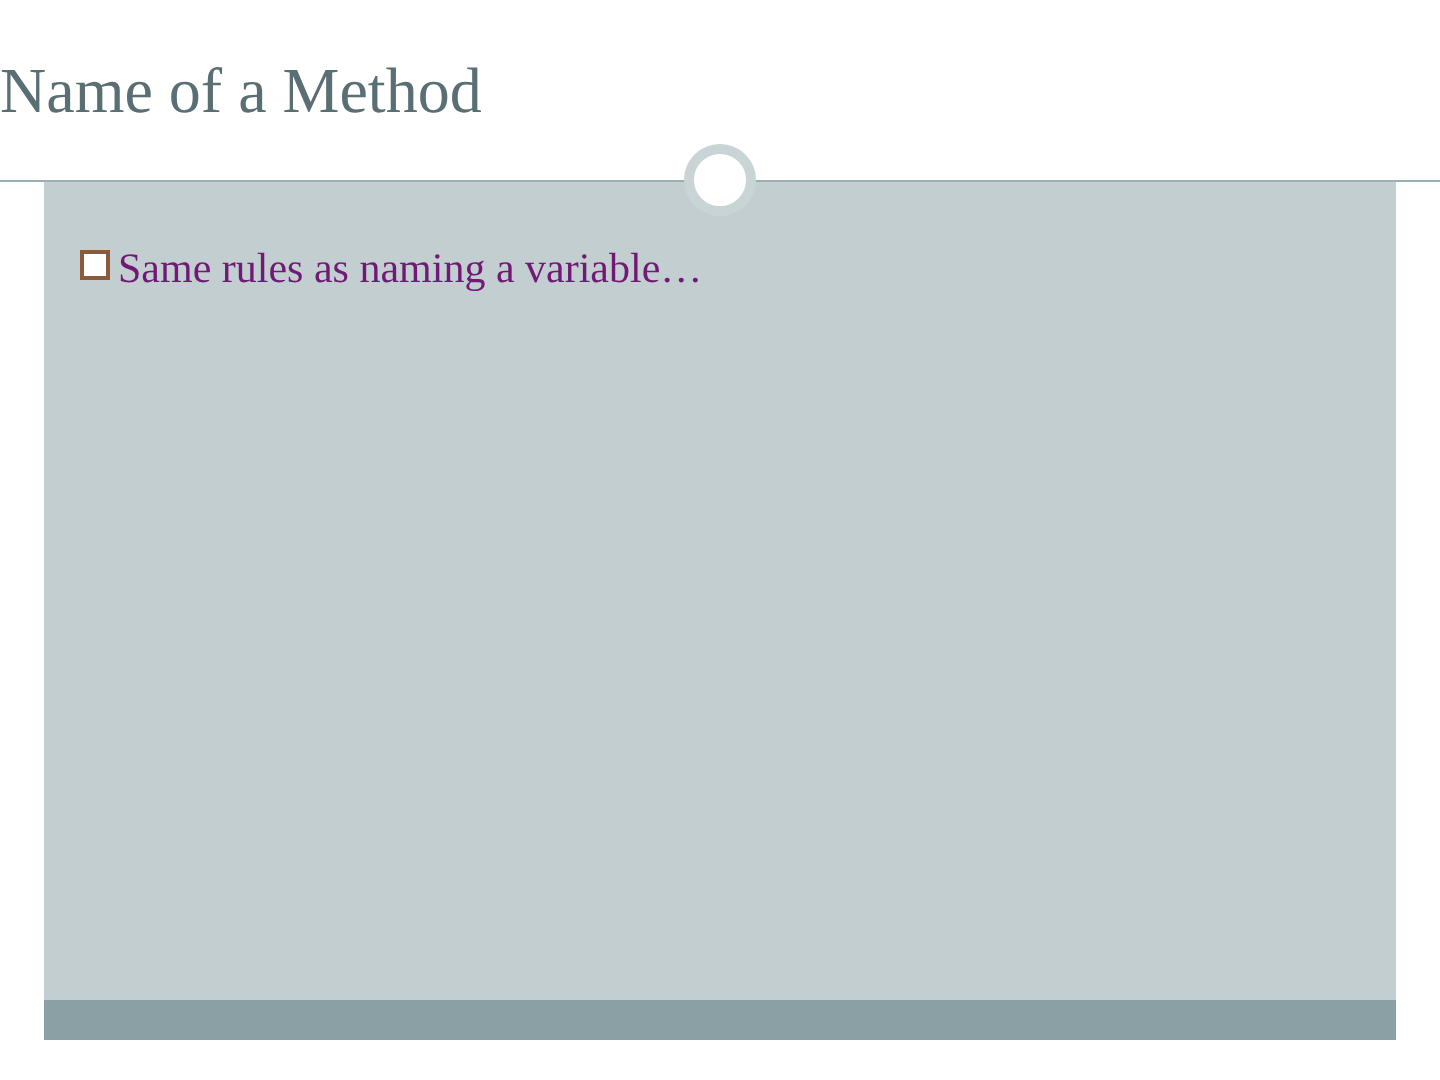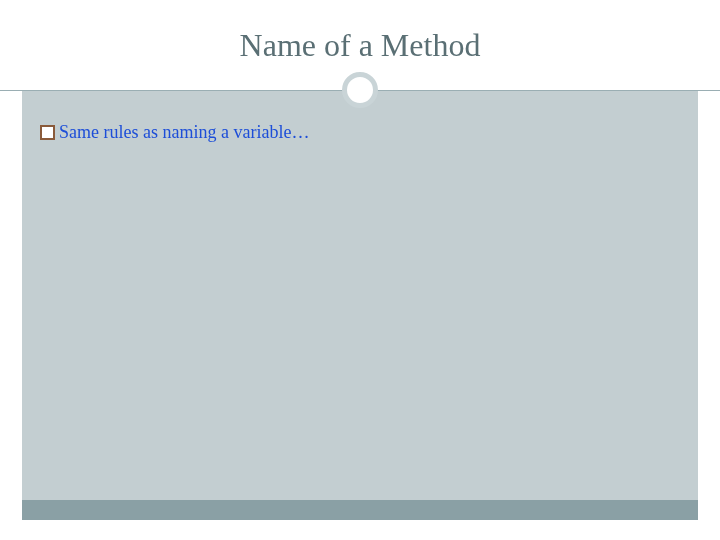--- a/index.html
+++ b/index.html
@@ -15,21 +15,20 @@
     width: 100%;
     height: 100%;
     position: relative;
   }
   .title-area {
     width: 100%;
     height: 90px;
     background: #ffffff;
     display: flex;
     align-items: center;
-    justify-content: center;
     position: relative;
   }
   .title {
     font-size: 32px;
     font-weight: 400;
     color: #5a6f74;
     font-family: Georgia, serif;
   }
   .divider-line {
     position: absolute;
@@ -67,22 +66,22 @@
   }
   .bullet {
     width: 15px;
     height: 15px;
     border: 2px solid #8a5a3a;
     background: #ffffff;
     flex-shrink: 0;
     margin-top: 4px;
   }
   .bullet-text {
-    font-size: 18px;
-    color: #1d4ed8;
+    font-size: 21px;
+    color: #701a75;
     font-family: Georgia, serif;
     line-height: 1.3;
   }
   .footer-band {
     position: absolute;
     left: 22px;
     right: 22px;
     bottom: 20px;
     height: 20px;
     background: #8aa0a5;

